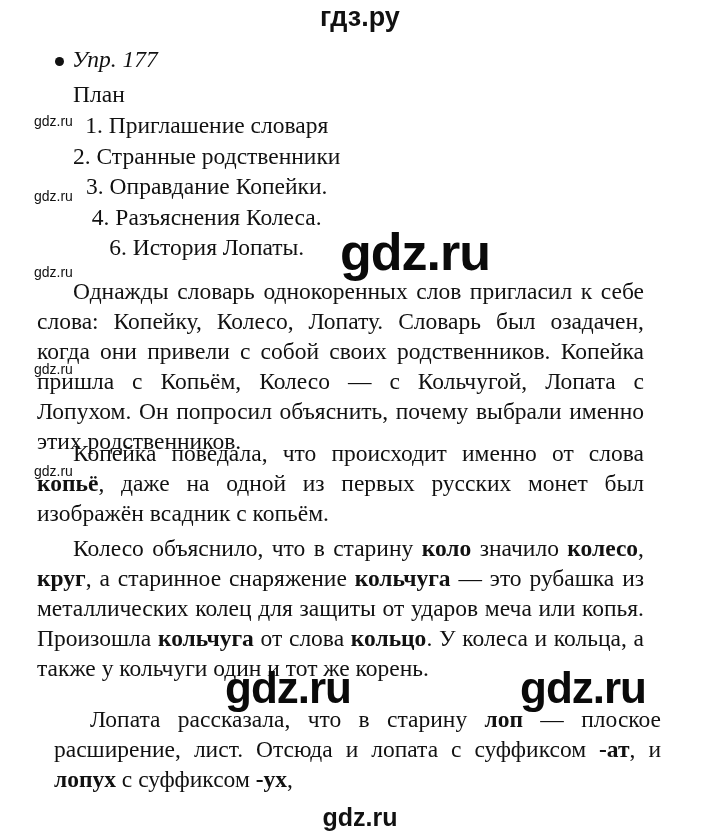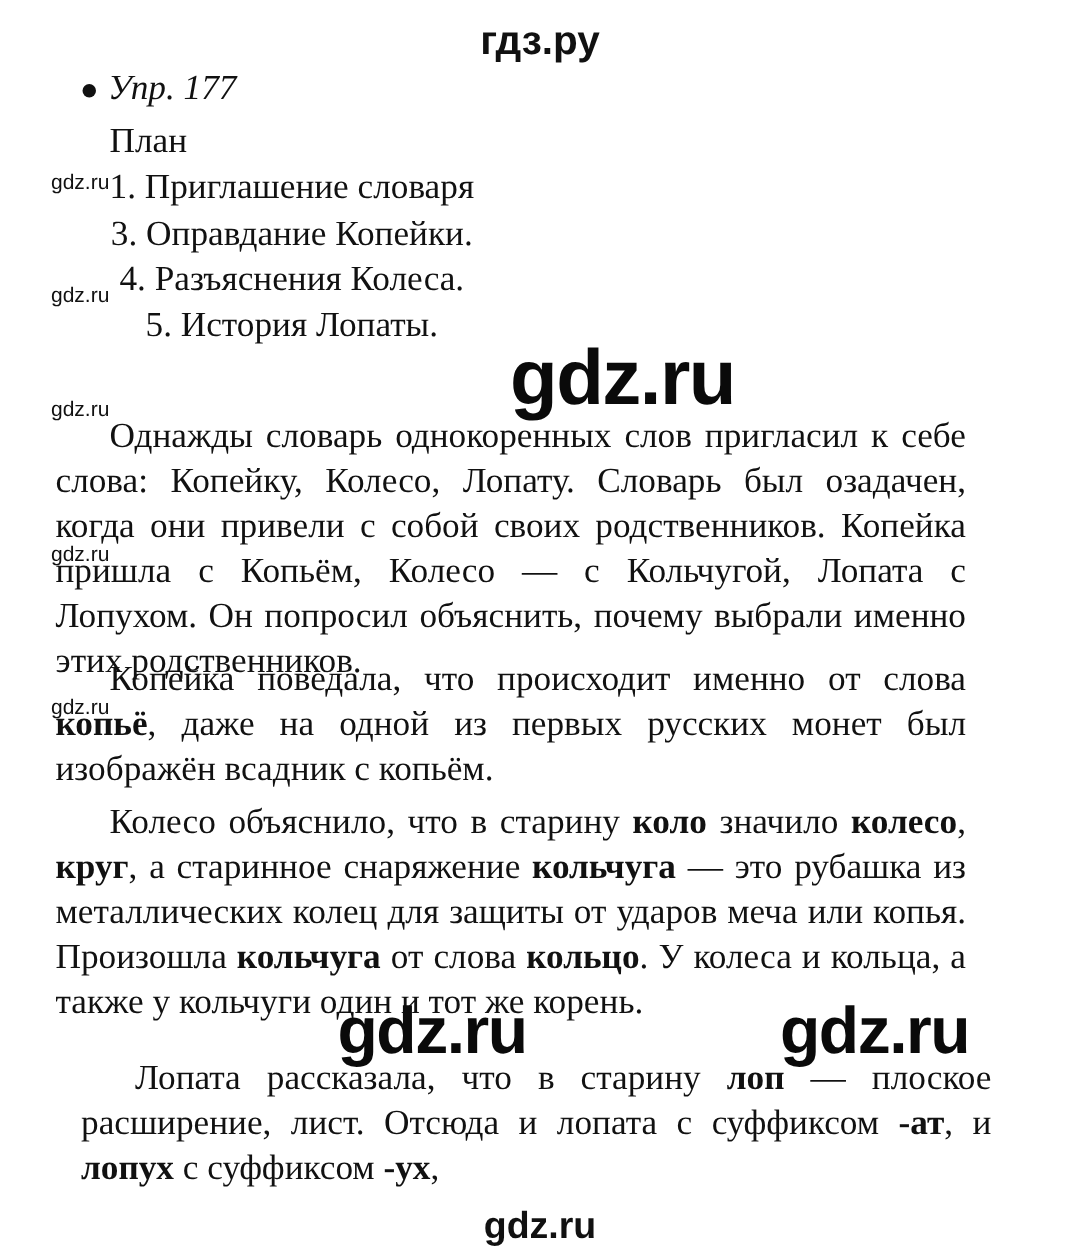--- a/index.html
+++ b/index.html
@@ -1,18 +1,18 @@
 <!DOCTYPE html>
 <html><head>
   <meta charset="utf-8">
   <style>
     html, body { margin: 0; padding: 0; background: #ffffff; }
     body { width: 720px; height: 836px; position: relative; overflow: hidden; color: #111; }
     .page { position: absolute; left: 0; top: 0; width: 720px; height: 836px; }
-    .site-title { position: absolute; top: 12px; left: 0; width: 720px; text-align: center;
+    .site-title { position: absolute; top: 2px; left: 0; width: 720px; text-align: center;
       font-family: "Liberation Sans", sans-serif; font-weight: bold; font-size: 27px; color: #111; }
     .serif { font-family: "Liberation Serif", serif; font-size: 23.5px; line-height: 30px; }
     .ex-title { position: absolute; left: 55px; top: 44px; font-style: italic; }
     .ex-title .dot { display: inline-block; width: 9px; height: 9px; border-radius: 50%; background: #111; margin-right: 8px; vertical-align: middle; }
     .plan-head { position: absolute; left: 73px; top: 79px; }
     .plan-list { position: absolute; left: 73px; top: 110px; margin: 0; padding: 0; list-style: none; }
     .plan-list li { height: 30.5px; text-align: center; }
     .wm-small { position: absolute; font-family: "Liberation Sans", sans-serif; font-size: 14px; color: #111; }
     .wm-big { position: absolute; font-family: "Liberation Sans", sans-serif; font-weight: bold; font-size: 52px; color: #0a0a0a; letter-spacing: -1px; }
     .wm-bottom { position: absolute; left: 0; width: 720px; text-align: center; top: 803px;
@@ -27,23 +27,24 @@
 <div class="page">
 
   <div class="site-title">гдз.ру</div>
 
   <div class="serif ex-title"><span class="dot"></span><span>Упр. 177</span></div>
 
   <div class="serif plan-head">План</div>
 
   <ul class="serif plan-list">
     <li>1. Приглашение словаря</li>
+    <li>2. Странные родственники</li>
     <li>3. Оправдание Копейки.</li>
     <li>4. Разъяснения Колеса.</li>
-    <li>5. История Лопаты.</li>
+    <li>6. История Лопаты.</li>
   </ul>
 
   <p class="serif para" style="top:276px;"><span class="indent"></span><span>Однажды словарь однокоренных слов пригласил к себе слова: Копейку, Колесо, Лопату. Словарь был озадачен, когда они привели с собой своих родственников. Копейка пришла с Копьём, Колесо — с Кольчугой, Лопата с Лопухом. Он попросил объяснить, почему выбрали именно этих родственников.</span></p>
 
   <p class="serif para" style="top:438px;"><span class="indent"></span><span>Копейка поведала, что происходит именно от слова </span><b>копьё</b><span>, даже на одной из первых русских монет был изображён всадник с копьём.</span></p>
 
   <p class="serif para" style="top:533px;"><span class="indent"></span><span>Колесо объяснило, что в старину </span><b>коло</b><span> значило </span><b>колесо</b><span>, </span><b>круг</b><span>, а старинное снаряжение </span><b>кольчуга</b><span> — это рубашка из металлических колец для защиты от ударов меча или копья. Произошла </span><b>кольчуга</b><span> от слова </span><b>кольцо</b><span>. У колеса и кольца, а также у кольчуги один и тот же корень.</span></p>
 
   <p class="serif para" style="top:704px;margin-left:17px;"><span class="indent"></span><span>Лопата рассказала, что в старину </span><b>лоп</b><span> — плоское расширение, лист. Отсюда и лопата с суффиксом </span><b>-ат</b><span>, и </span><b>лопух</b><span> с суффиксом </span><b>-ух</b><span>,</span></p>
 

